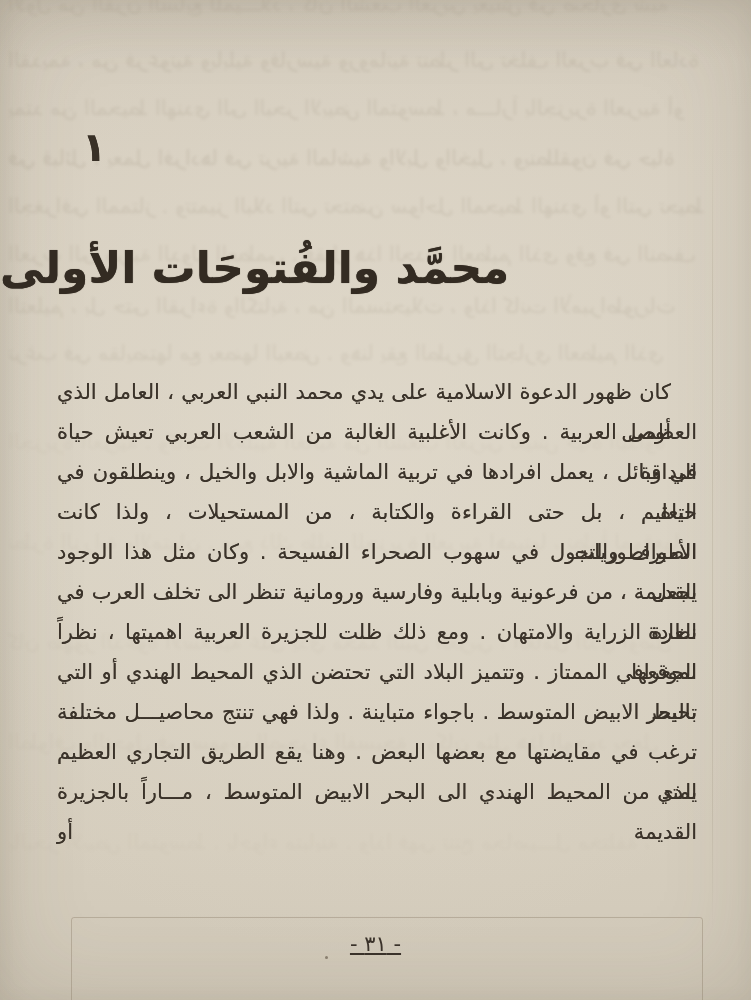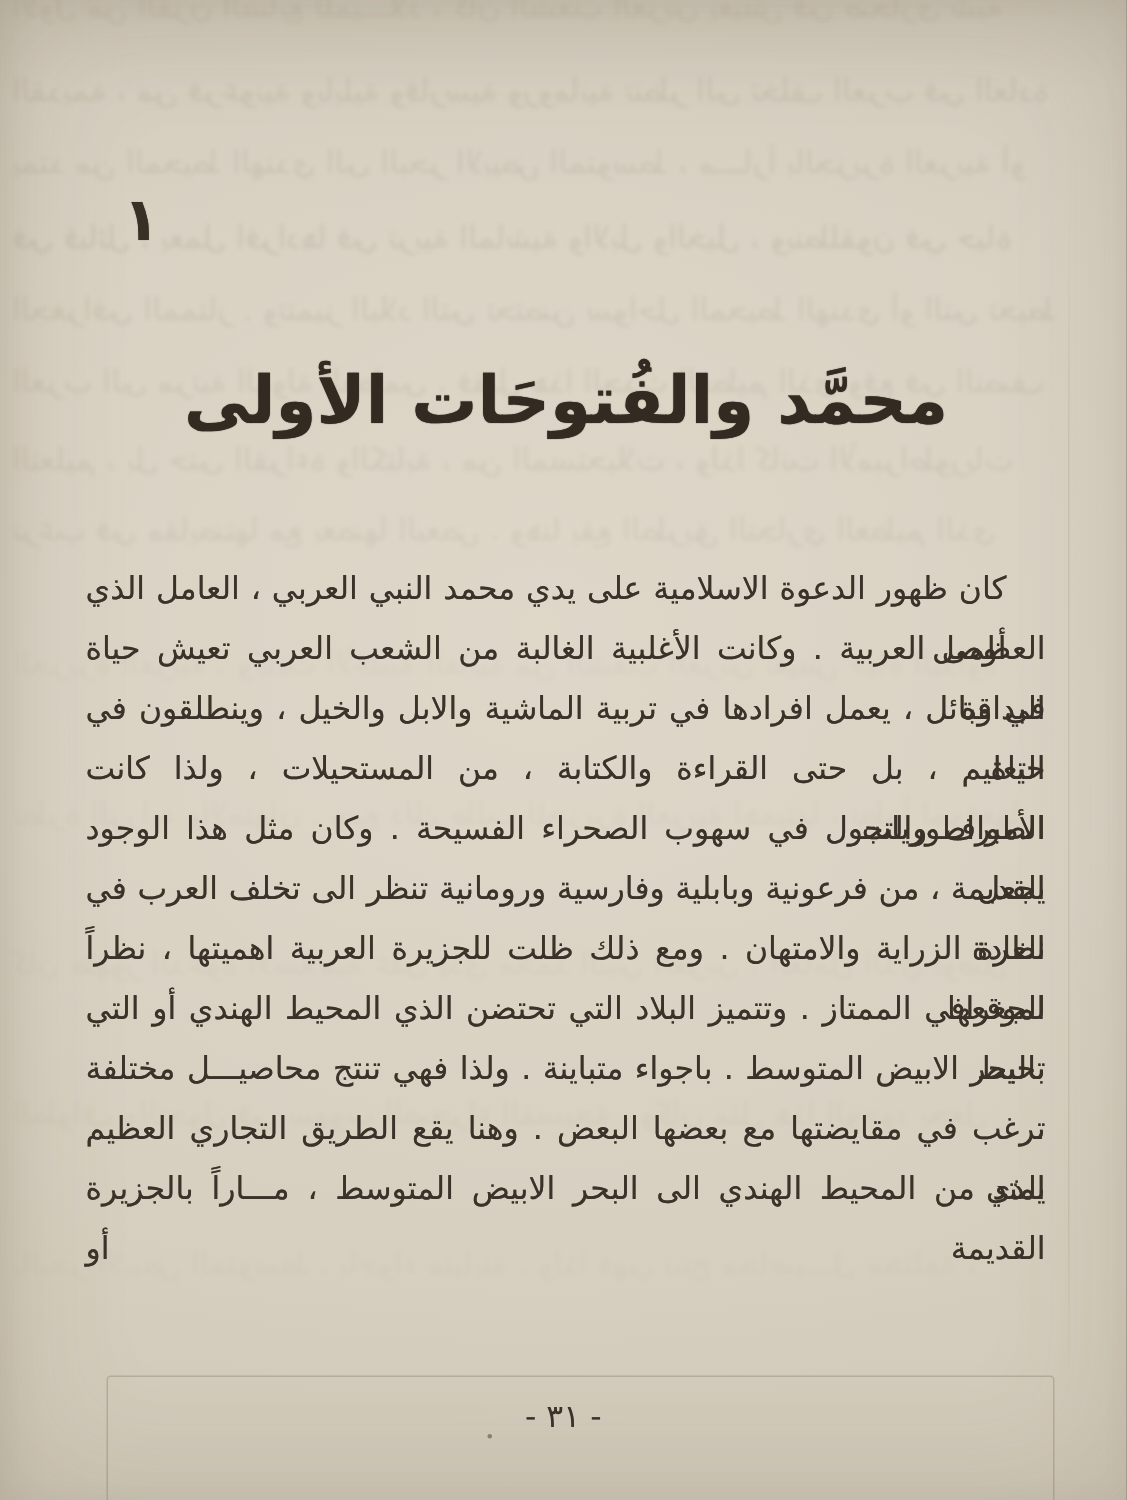--- a/index.html
+++ b/index.html
@@ -30,21 +30,21 @@
   }
   .chapter-number{
     position:absolute;z-index:2;
     left:82px;top:124px;
     font-size:40px;font-weight:bold;color:#383026;
     text-shadow:0 0 .5px #383026;
   }
   .title{
     position:absolute;z-index:2;
     top:242px;left:0;width:632px;
-    margin:0;text-align:right;
+    margin:0;text-align:left;
     direction:rtl;
     font-size:44px;font-weight:bold;color:#332b22;
     text-shadow:0 0 .7px #332b22;
   }
   .body-text{
     position:absolute;z-index:2;
     left:57px;top:372px;width:640px;
     direction:rtl;
   }
   .line{
@@ -53,21 +53,21 @@
     text-align:justify;
     text-align-last:justify;
     -moz-text-align-last:justify;
     text-shadow:0 0 .4px rgba(59,51,42,.7);
   }
   .line.indent{padding-right:26px;}
   .page-number{
     position:absolute;z-index:2;
     top:932px;left:0;width:100%;
     text-align:center;direction:rtl;
-    font-size:21px;letter-spacing:1px;color:#3a322a;
+    font-size:21px;letter-spacing:1px;color:#3a322a;text-decoration:underline;
   }
   
   .impression-rect{
     position:absolute;z-index:1;
     left:71px;top:917px;width:630px;height:100px;
     border:1px solid rgba(123,108,86,.32);
     border-radius:3px;
   }
   .impression-vline{
     position:absolute;z-index:1;

